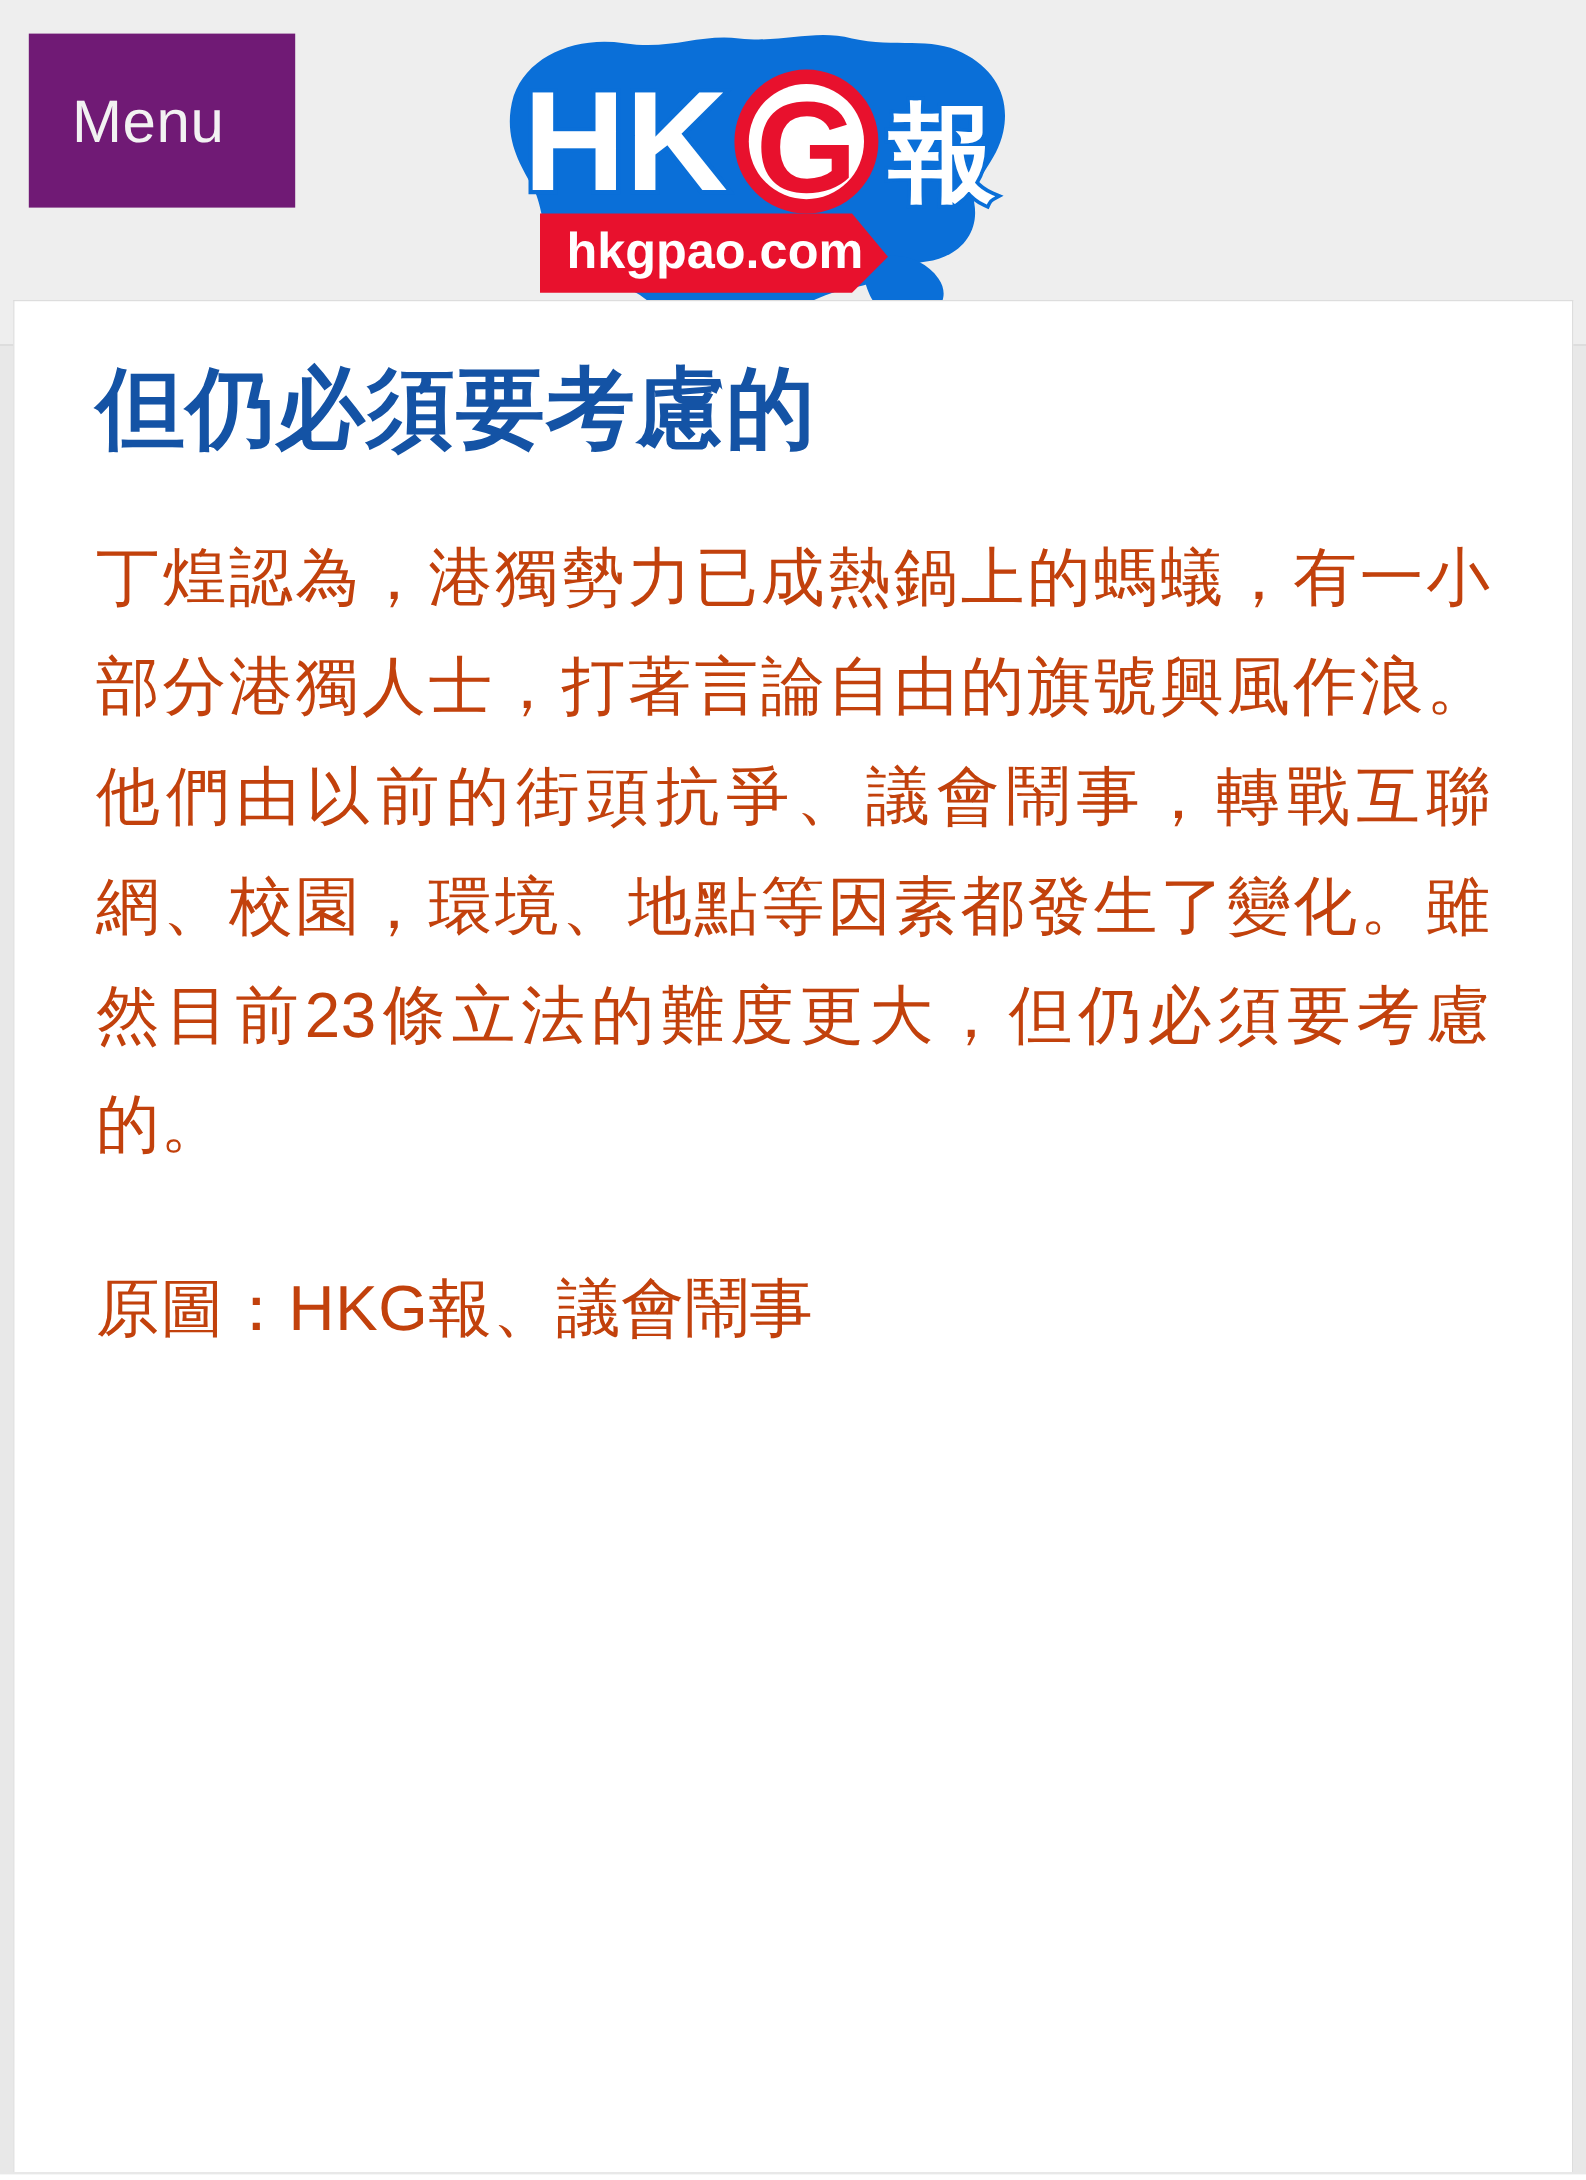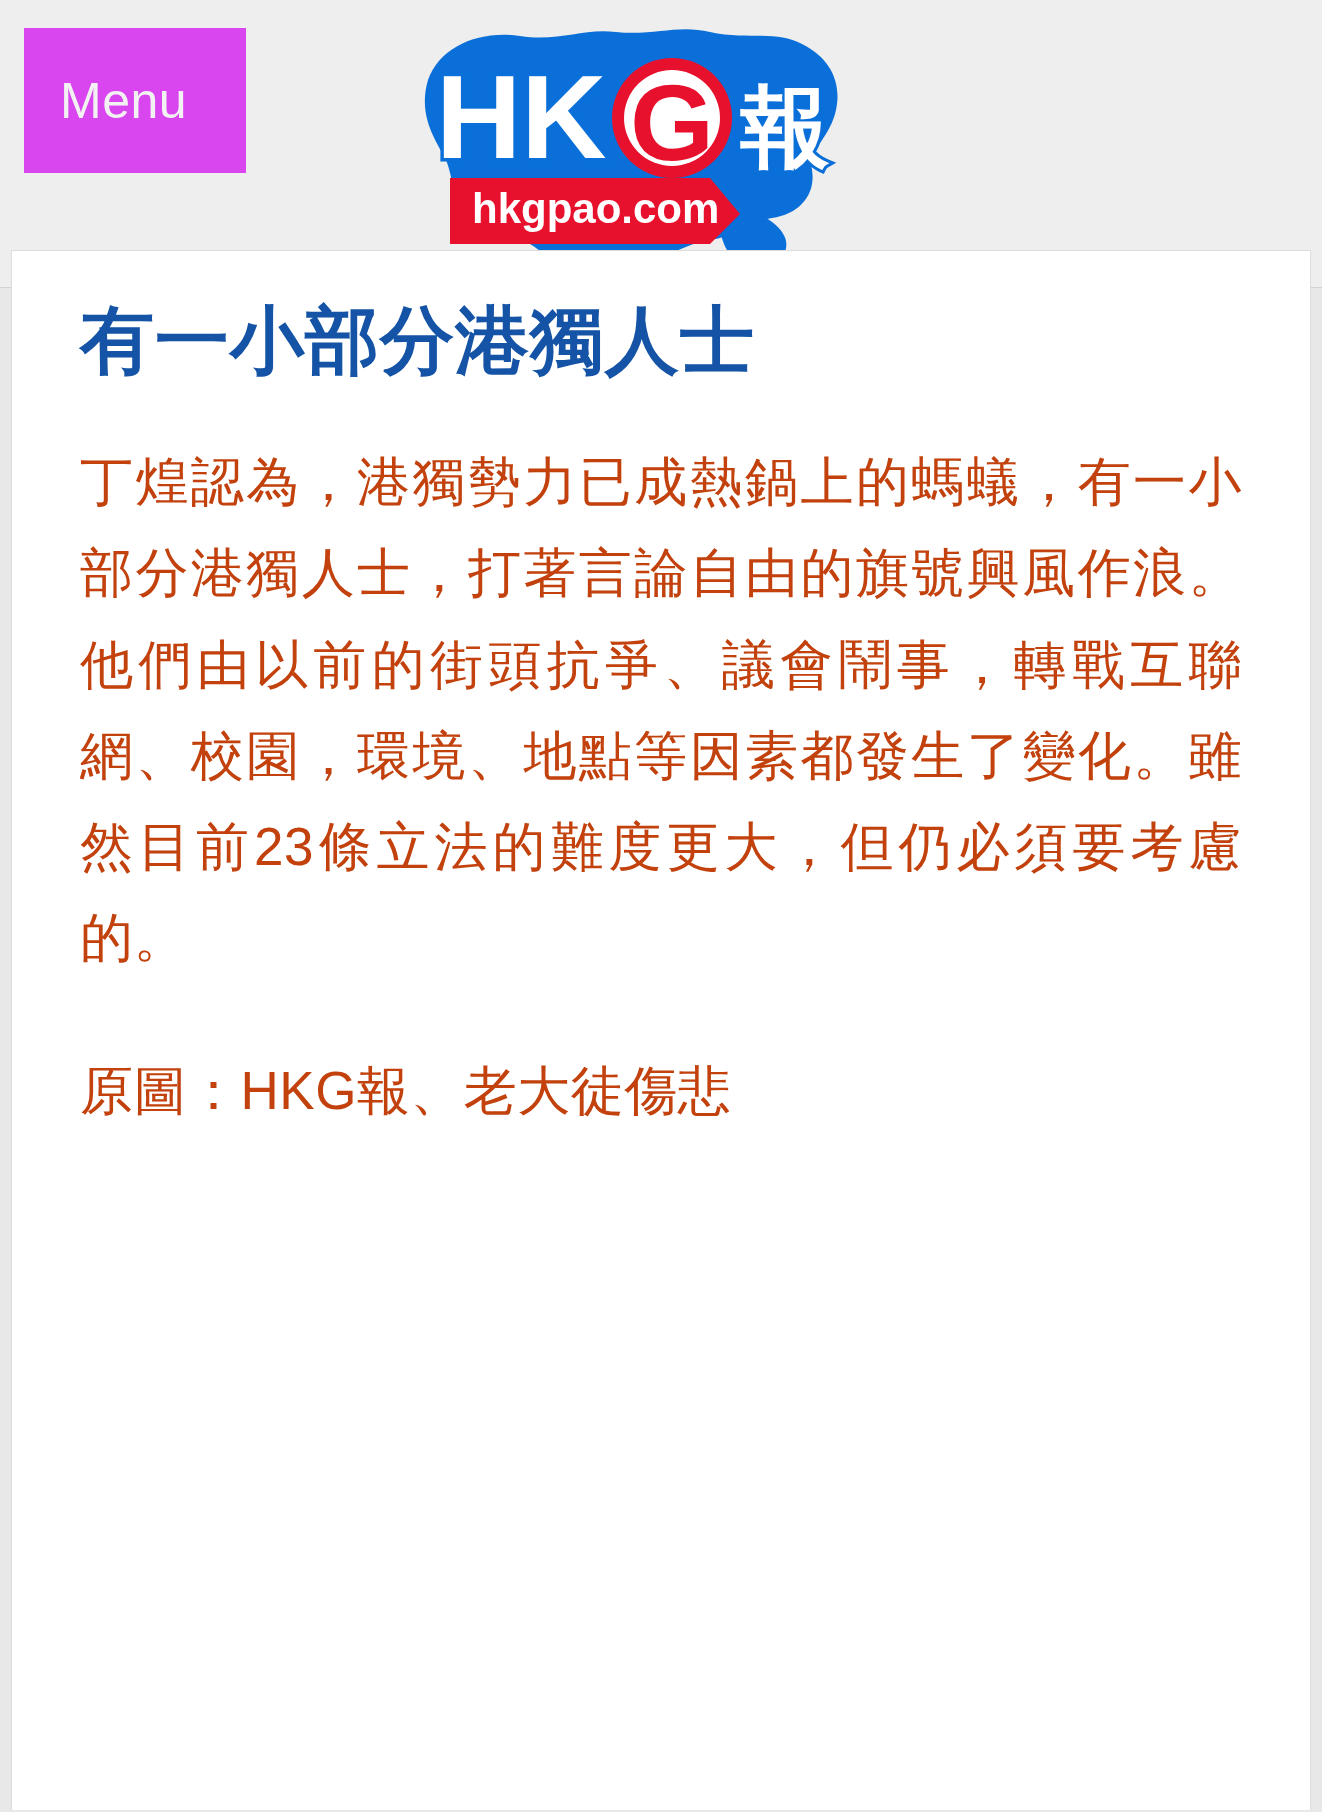--- a/index.html
+++ b/index.html
@@ -36,21 +36,21 @@
     border-bottom: 1px solid #d2d2d2;
     box-sizing: border-box;
   }
 
   .menu-button {
     position: absolute;
     left: 24px;
     top: 28px;
     width: 222px;
     height: 145px;
-    background: #d946ef;
+    background: #701a75;
     color: #f2f2f2;
     display: flex;
     align-items: center;
     padding-left: 36px;
     box-sizing: border-box;
     font-size: 50px;
     letter-spacing: 0.5px;
     cursor: pointer;
     user-select: none;
   }
@@ -151,24 +151,24 @@
 
         <path d="M40 160 L300 160 L330 196 L300 226 L40 226 Z" fill="#e8112d"></path>
         <text x="62" y="205" font-family="'Liberation Sans', sans-serif" font-weight="bold" font-size="42" fill="#ffffff">hkgpao.com</text>
       </svg>
     </div>
   </div>
 
   <div class="card">
     <div class="article">
 
-      <h1 class="article-title">有一小部分港獨人士</h1>
+      <h1 class="article-title">但仍必須要考慮的</h1>
 
       <p class="first">丁煌認為，港獨勢力已成熱鍋上的螞蟻，有一小部分港獨人士，打著言論自由的旗號興風作浪。他們由以前的街頭抗爭、議會鬧事，轉戰互聯網、校園，環境、地點等因素都發生了變化。雖然目前23條立法的難度更大，但仍必須要考慮的。</p>
 
 
-      <p class="credit">原圖：HKG報、老大徒傷悲</p>
+      <p class="credit">原圖：HKG報、議會鬧事</p>
 
     </div>
   </div>
 
   <div class="footer-strip"></div>
 </div>
 
 </body></html>

